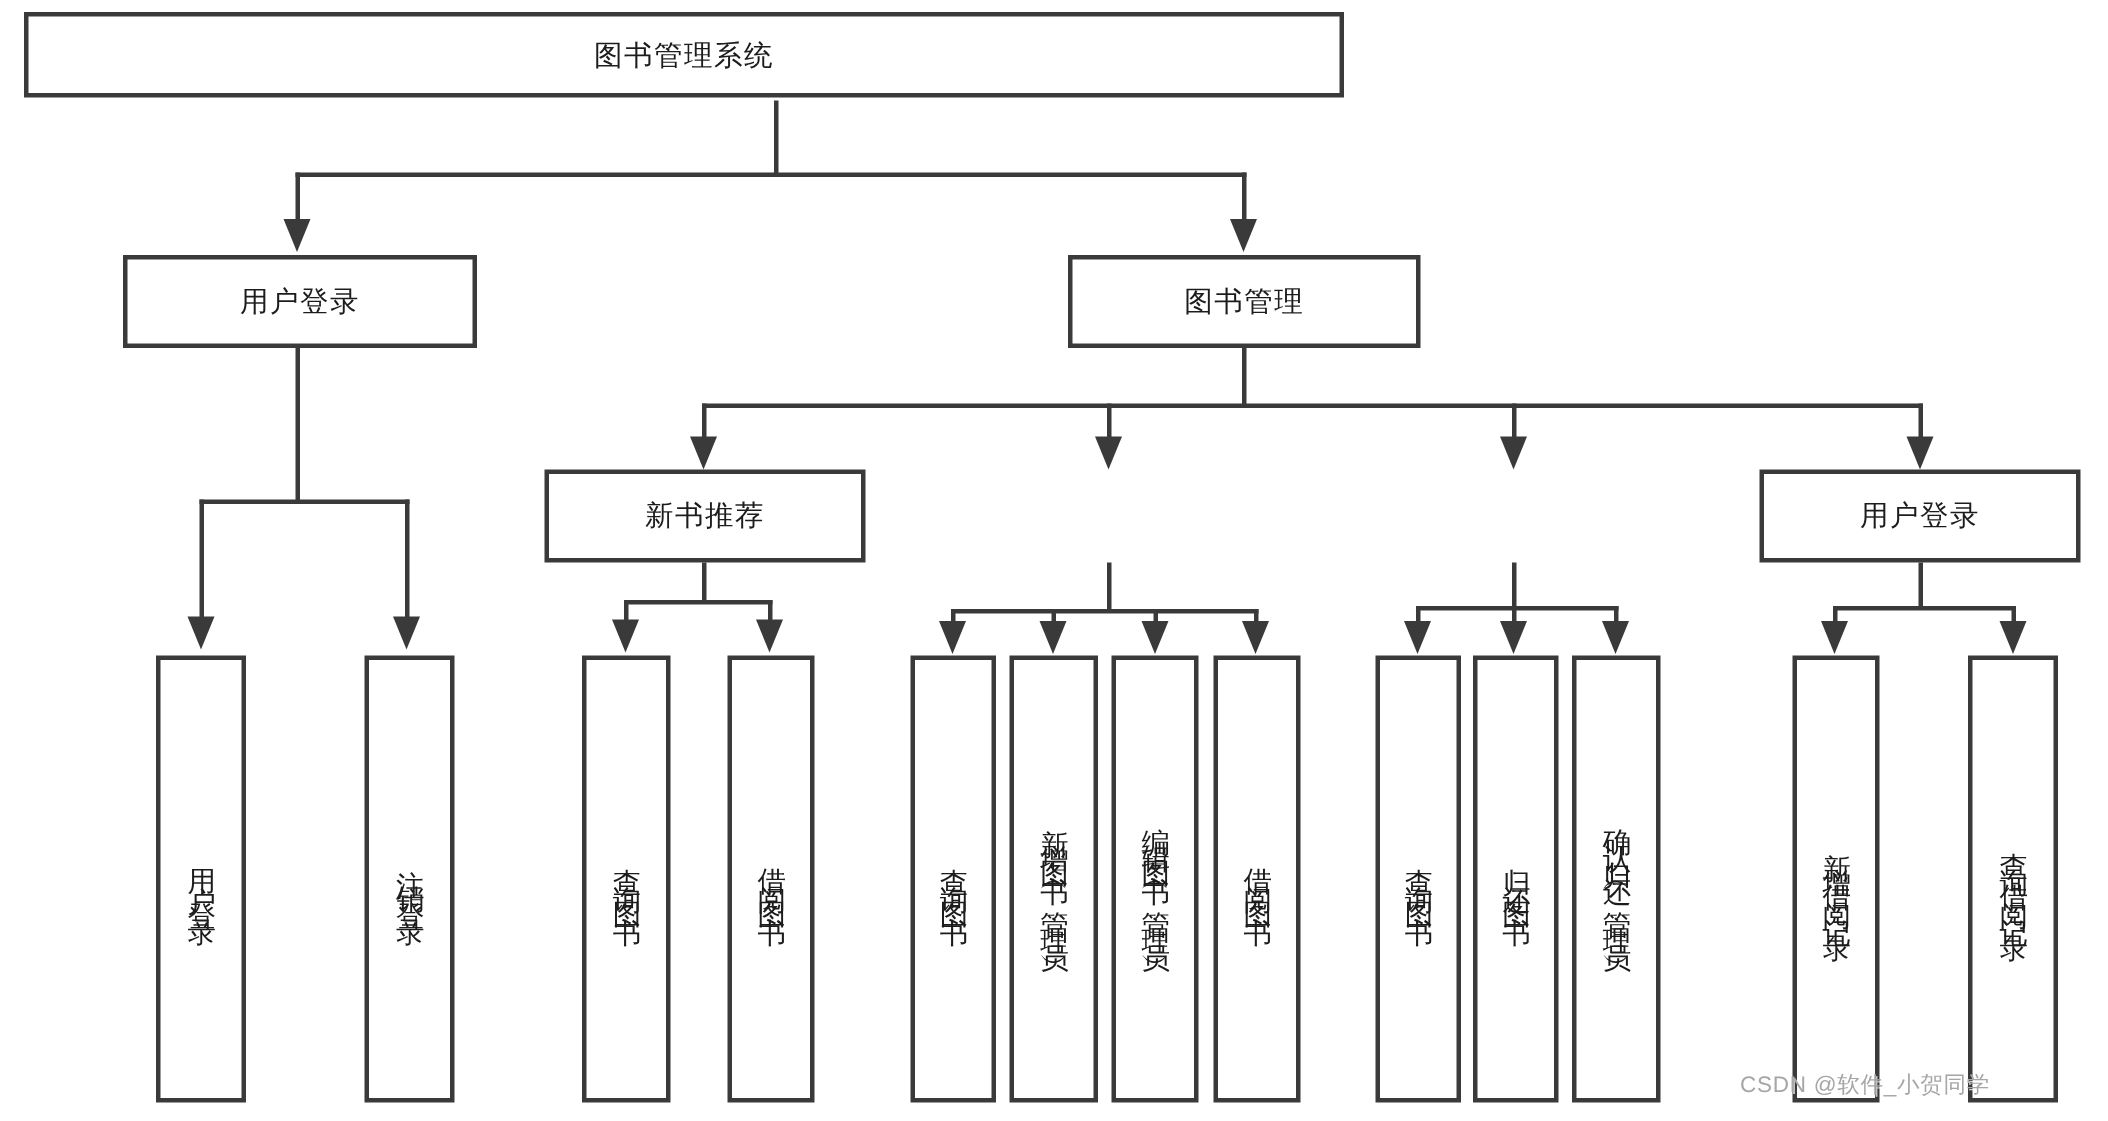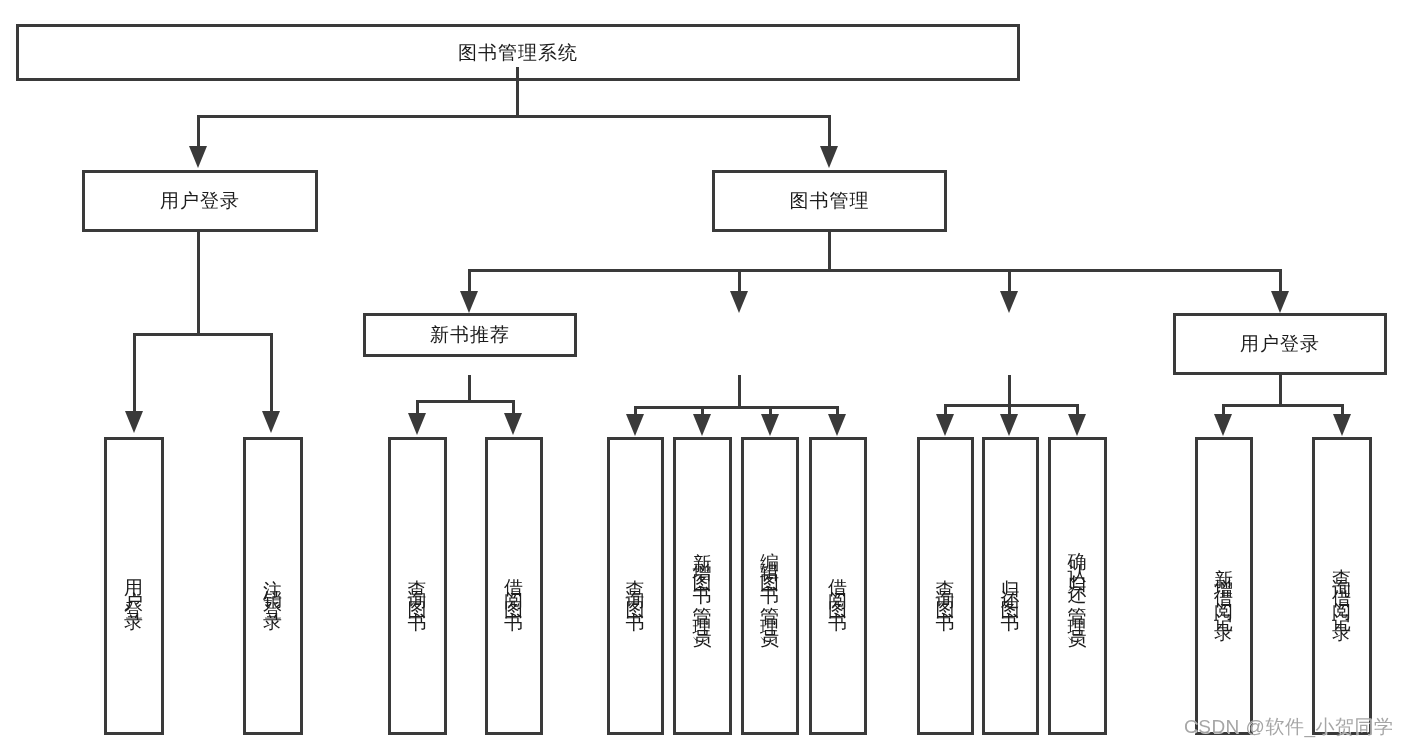--- a/index.html
+++ b/index.html
@@ -41,35 +41,35 @@
   .vline{position:absolute;width:3px;background:var(--line,#3a3a3a);}
   .tri{
     position:absolute;
     width:0;height:0;
     border-left:9px solid transparent;
     border-right:9px solid transparent;
     border-top:22px solid var(--line,#3a3a3a);
   }
   .watermark{
     position:absolute;
-    left:1184px;top:714px;
-    font-size:19px;
+    left:1160px;top:714px;
+    font-size:15px;
     color:var(--wm,#a6a6a6);
     text-shadow:1px 1px 0 rgba(255,255,255,.7);
     z-index:9;
     white-space:nowrap;
     letter-spacing:.5px;
   }
 </style>
 </head>
 <body>
 
 <div id="canvas">
 
-  <div class="box" style="left:16px;top:24px;width:1004px;height:57px">
+  <div class="box" style="left:16px;top:8px;width:880px;height:57px">
     <span>图书管理系统</span>
   </div>
 
   <div class="vline" style="left:516px;top:67px;height:50px"></div>
   <div class="hline" style="left:197px;top:115px;width:634px"></div>
   <div class="vline" style="left:197px;top:115px;height:32px"></div>
   <div class="tri" style="left:189px;top:146px"></div>
   <div class="vline" style="left:828px;top:115px;height:32px"></div>
   <div class="tri" style="left:820px;top:146px"></div>
 
@@ -98,21 +98,21 @@
   <div class="hline" style="left:468px;top:269px;width:814px"></div>
   <div class="vline" style="left:468px;top:269px;height:24px"></div>
   <div class="tri" style="left:460px;top:291px"></div>
   <div class="vline" style="left:738px;top:269px;height:24px"></div>
   <div class="tri" style="left:730px;top:291px"></div>
   <div class="vline" style="left:1008px;top:269px;height:24px"></div>
   <div class="tri" style="left:1000px;top:291px"></div>
   <div class="vline" style="left:1279px;top:269px;height:24px"></div>
   <div class="tri" style="left:1271px;top:291px"></div>
 
-  <div class="box" style="left:363px;top:313px;width:214px;height:44px">
+  <div class="box" style="left:363px;top:313px;width:214px;height:62px">
     <span>新书推荐</span>
   </div>
   <div class="box" style="left:1173px;top:313px;width:214px;height:62px">
     <span>用户登录</span>
   </div>
 
   <div class="vline" style="left:468px;top:375px;height:27px"></div>
   <div class="hline" style="left:416px;top:400px;width:99px"></div>
   <div class="vline" style="left:416px;top:400px;height:15px"></div>
   <div class="tri" style="left:408px;top:413px"></div>

